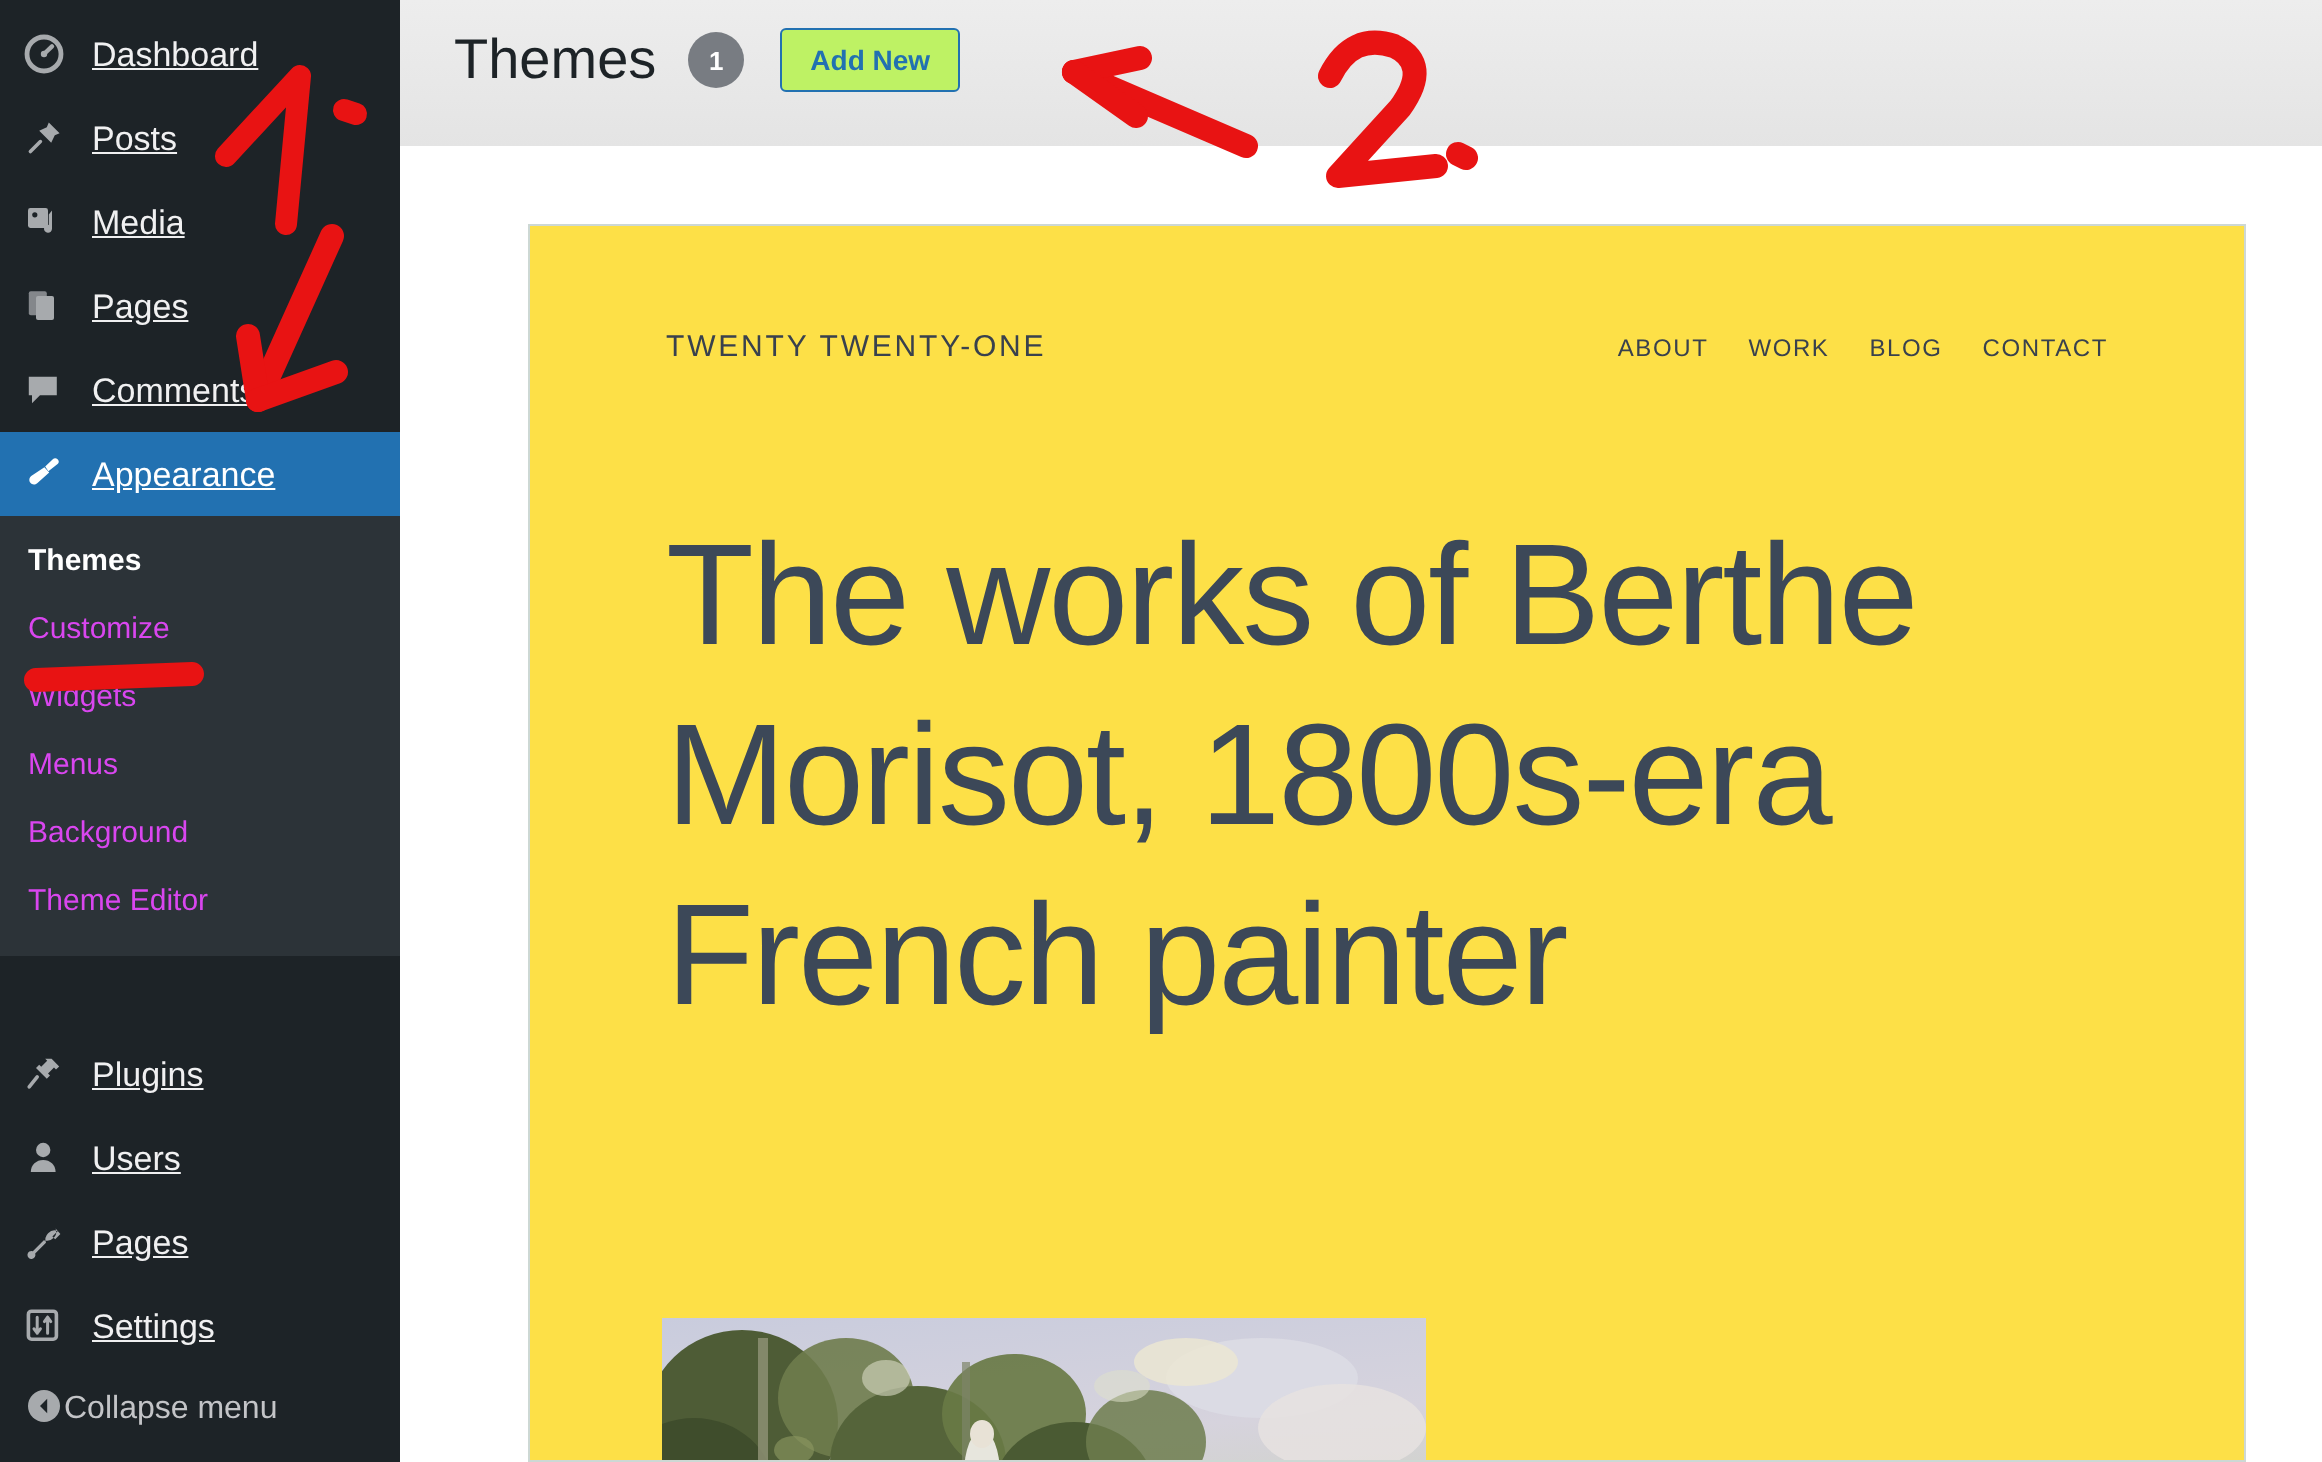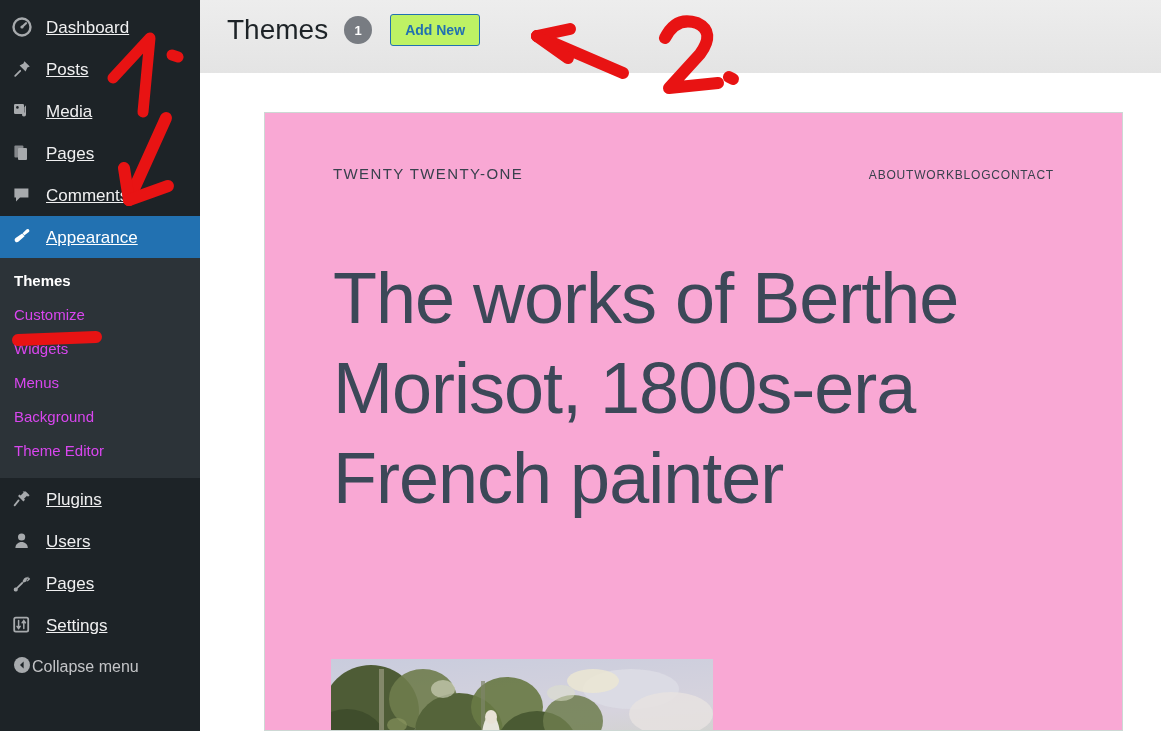--- a/index.html
+++ b/index.html
@@ -57,21 +57,21 @@
   }
   .submenu-item {
     display: block;
     padding: 8px 0 8px 14px;
     font-size: 15px;
     color: #d946ef;
     cursor: pointer;
     line-height: 1.2;
   }
   .submenu-item.current { color: #ffffff; font-weight: bold; }
-  .menu-bottom { background: #1d2327; }
+  .menu-bottom { background: #1d2327; margin-top: 38px; }
   .collapse {
     display: flex; align-items: center;
     height: 42px; padding-left: 12px;
     color: #c3c4c7; font-size: 16px; cursor: pointer;
   }
   .collapse .mi-icon { color: #a7aaad; }
 
   
   .main {
     position: absolute; left: 200px; top: 0;
@@ -122,39 +122,39 @@
   .themes-card {
     position: absolute;
     left: 27px; top: 73px;
     width: 934px; height: 658px;
     background: #ffffff;
   }
   .theme-frame {
     position: absolute;
     left: 37px; top: 39px;
     width: 859px; height: 619px;
-    background: #f9a8d4;
+    background: #fde047;
     border: 1px solid #cdd8d4;
     box-sizing: border-box;
     overflow: hidden;
   }
   .theme-nav {
     position: absolute; left: 0; top: 52px;
     width: 100%;
     display: flex; align-items: baseline; justify-content: space-between;
     padding: 0 68px 0 68px;
     box-sizing: border-box;
   }
   .site-title {
     font-size: 15px;
     letter-spacing: 1.4px;
     color: #39414d;
     white-space: nowrap;
   }
-  .nav-links { display: flex; }
+  .nav-links { display: flex; gap: 20px; }
   .nav-links span {
     font-size: 12px;
     letter-spacing: 0.8px;
     color: #39414d;
     cursor: pointer;
     white-space: nowrap;
   }
   .theme-heading {
     position: absolute;
     left: 68px; top: 140px;

